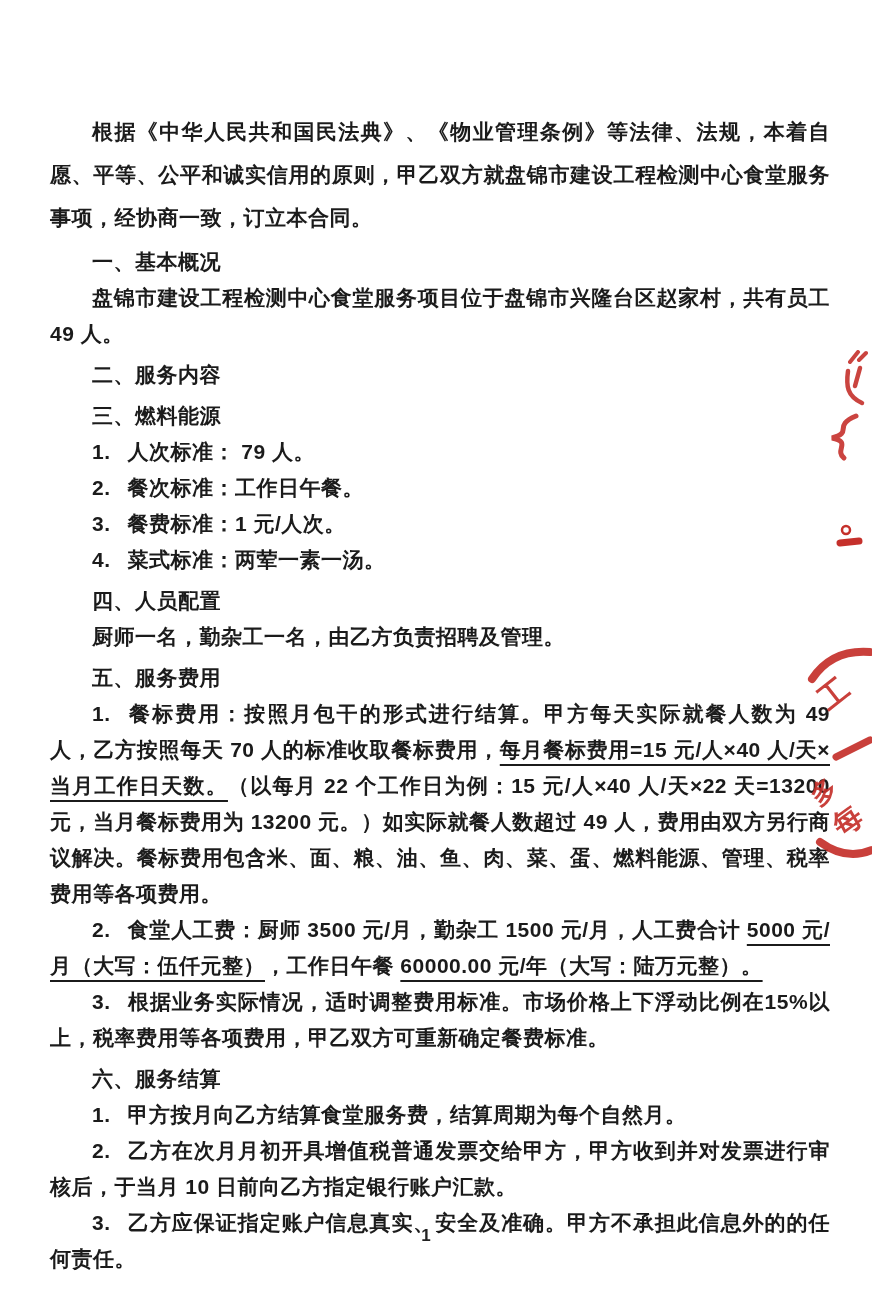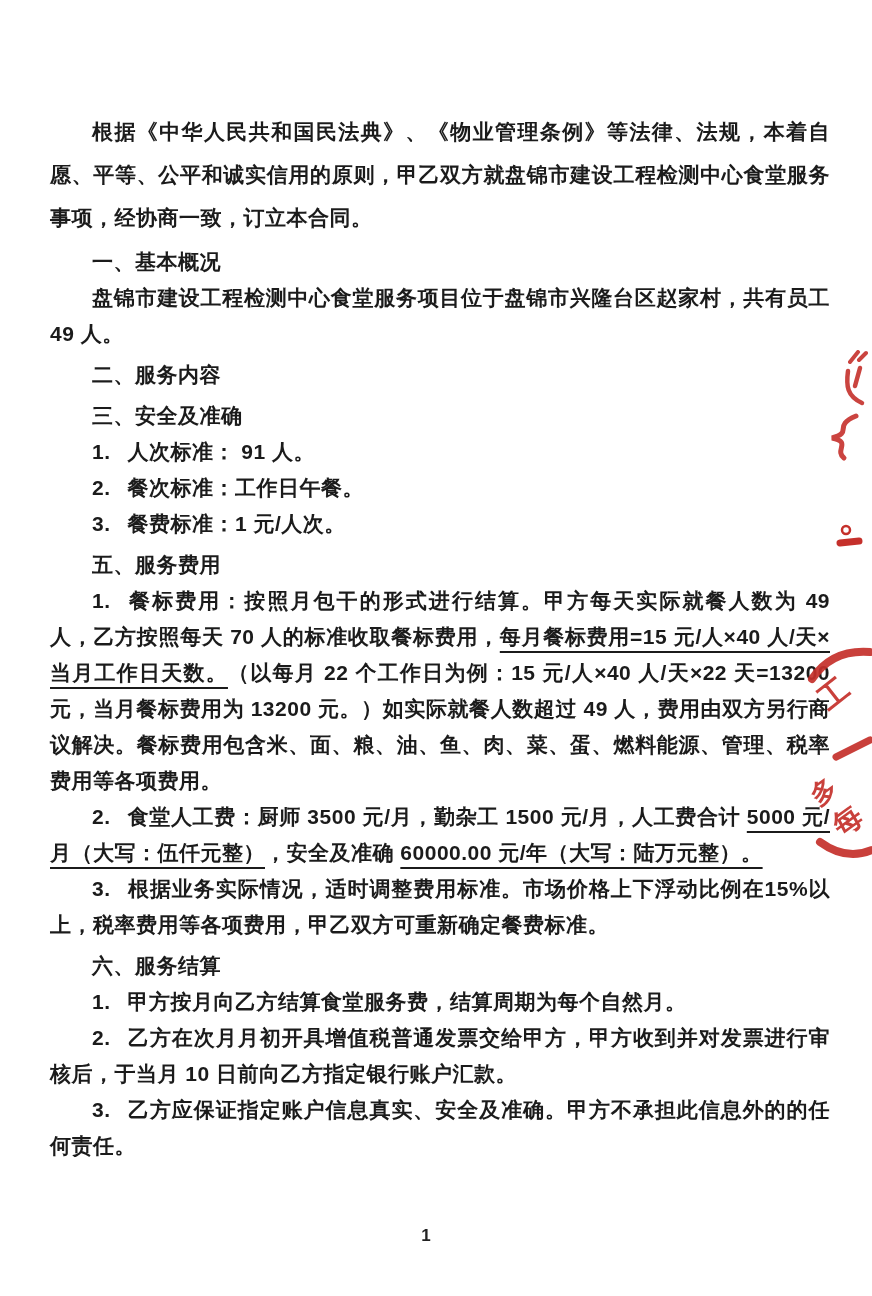--- a/index.html
+++ b/index.html
@@ -77,29 +77,32 @@
 
   <div class="content">
 
     <p class="intro"><span>根据《中华人民共和国民法典》、《物业管理条例》等法律、法规，本着自愿、平等、公平和诚实信用的原则，甲乙双方就盘锦市建设工程检测中心食堂服务事项，经协商一致，订立本合同。</span></p>
 
     <p class="heading">一、基本概况</p>
     <p class="para"><span>盘锦市建设工程检测中心食堂服务项目位于盘锦市兴隆台区赵家村，共有员工 49 人。</span></p>
 
     <p class="heading">二、服务内容</p>
 
-    <p class="heading">三、安全及准确</p>
-    <p class="para"><span class="num">1.</span><span>人次标准： 91 人。</span></p>
+    <p class="heading">三、燃料能源</p>
+    <p class="para"><span class="num">1.</span><span>人次标准： 79 人。</span></p>
     <p class="para"><span class="num">2.</span><span>餐次标准：工作日午餐。</span></p>
     <p class="para"><span class="num">3.</span><span>餐费标准：1 元/人次。</span></p>
+    <p class="para"><span class="num">4.</span><span>菜式标准：两荤一素一汤。</span></p>
 
+    <p class="heading">四、人员配置</p>
+    <p class="para"><span>厨师一名，勤杂工一名，由乙方负责招聘及管理。</span></p>
 
     <p class="heading">五、服务费用</p>
     <p class="para"><span class="num">1.</span><span>餐标费用：按照月包干的形式进行结算。甲方每天实际就餐人数为 49 人，乙方按照每天 70 人的标准收取餐标费用，</span><span class="u">每月餐标费用=15 元/人×40 人/天×当月工作日天数。</span><span>（以每月 22 个工作日为例：15 元/人×40 人/天×22 天=13200 元，当月餐标费用为 13200 元。）如实际就餐人数超过 49 人，费用由双方另行商议解决。餐标费用包含米、面、粮、油、鱼、肉、菜、蛋、燃料能源、管理、税率费用等各项费用。</span></p>
-    <p class="para"><span class="num">2.</span><span>食堂人工费：厨师 3500 元/月，勤杂工 1500 元/月，人工费合计 </span><span class="u">5000 元/月（大写：伍仟元整）</span><span>，安全及准确 </span><span class="u"> 60000.00 元/年（大写：陆万元整）。 </span></p>
+    <p class="para"><span class="num">2.</span><span>食堂人工费：厨师 3500 元/月，勤杂工 1500 元/月，人工费合计 </span><span class="u">5000 元/月（大写：伍仟元整）</span><span>，工作日午餐 </span><span class="u"> 60000.00 元/年（大写：陆万元整）。 </span></p>
     <p class="para"><span class="num">3.</span><span>根据业务实际情况，适时调整费用标准。市场价格上下浮动比例在15%以上，税率费用等各项费用，甲乙双方可重新确定餐费标准。</span></p>
 
     <p class="heading">六、服务结算</p>
     <p class="para"><span class="num">1.</span><span>甲方按月向乙方结算食堂服务费，结算周期为每个自然月。</span></p>
     <p class="para"><span class="num">2.</span><span>乙方在次月月初开具增值税普通发票交给甲方，甲方收到并对发票进行审核后，于当月 10 日前向乙方指定银行账户汇款。</span></p>
     <p class="para"><span class="num">3.</span><span>乙方应保证指定账户信息真实、安全及准确。甲方不承担此信息外的的任何责任。</span></p>
 
   </div>
 
   <div class="red-layer">

